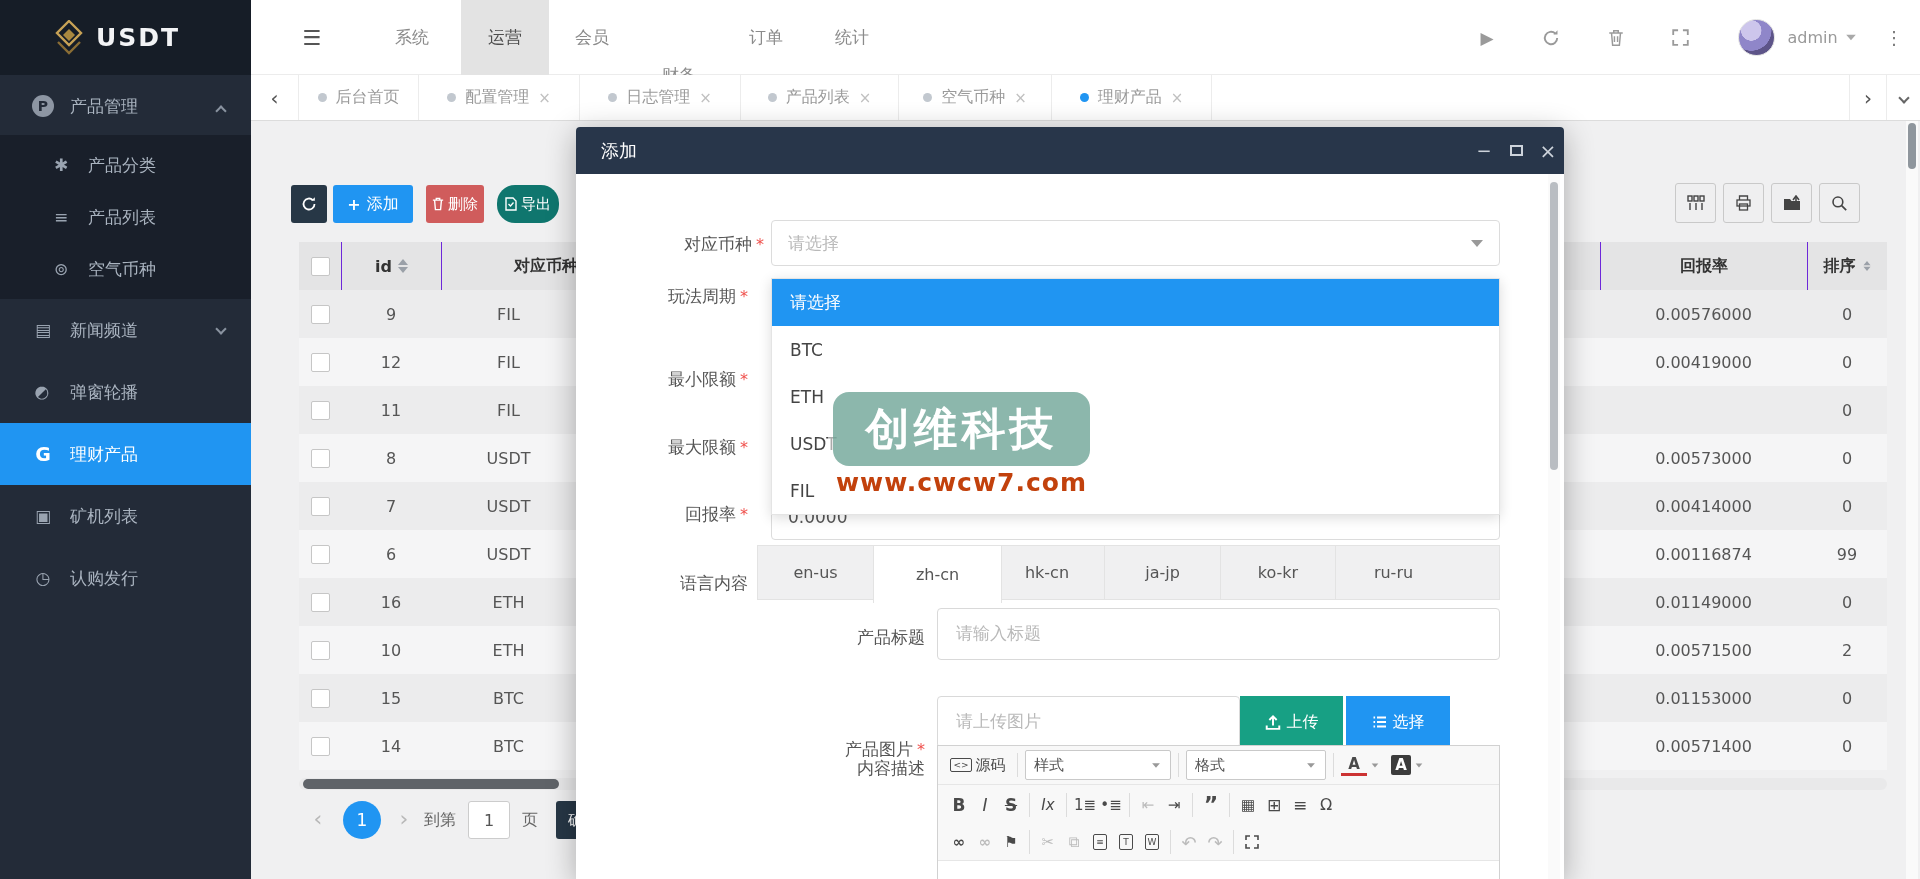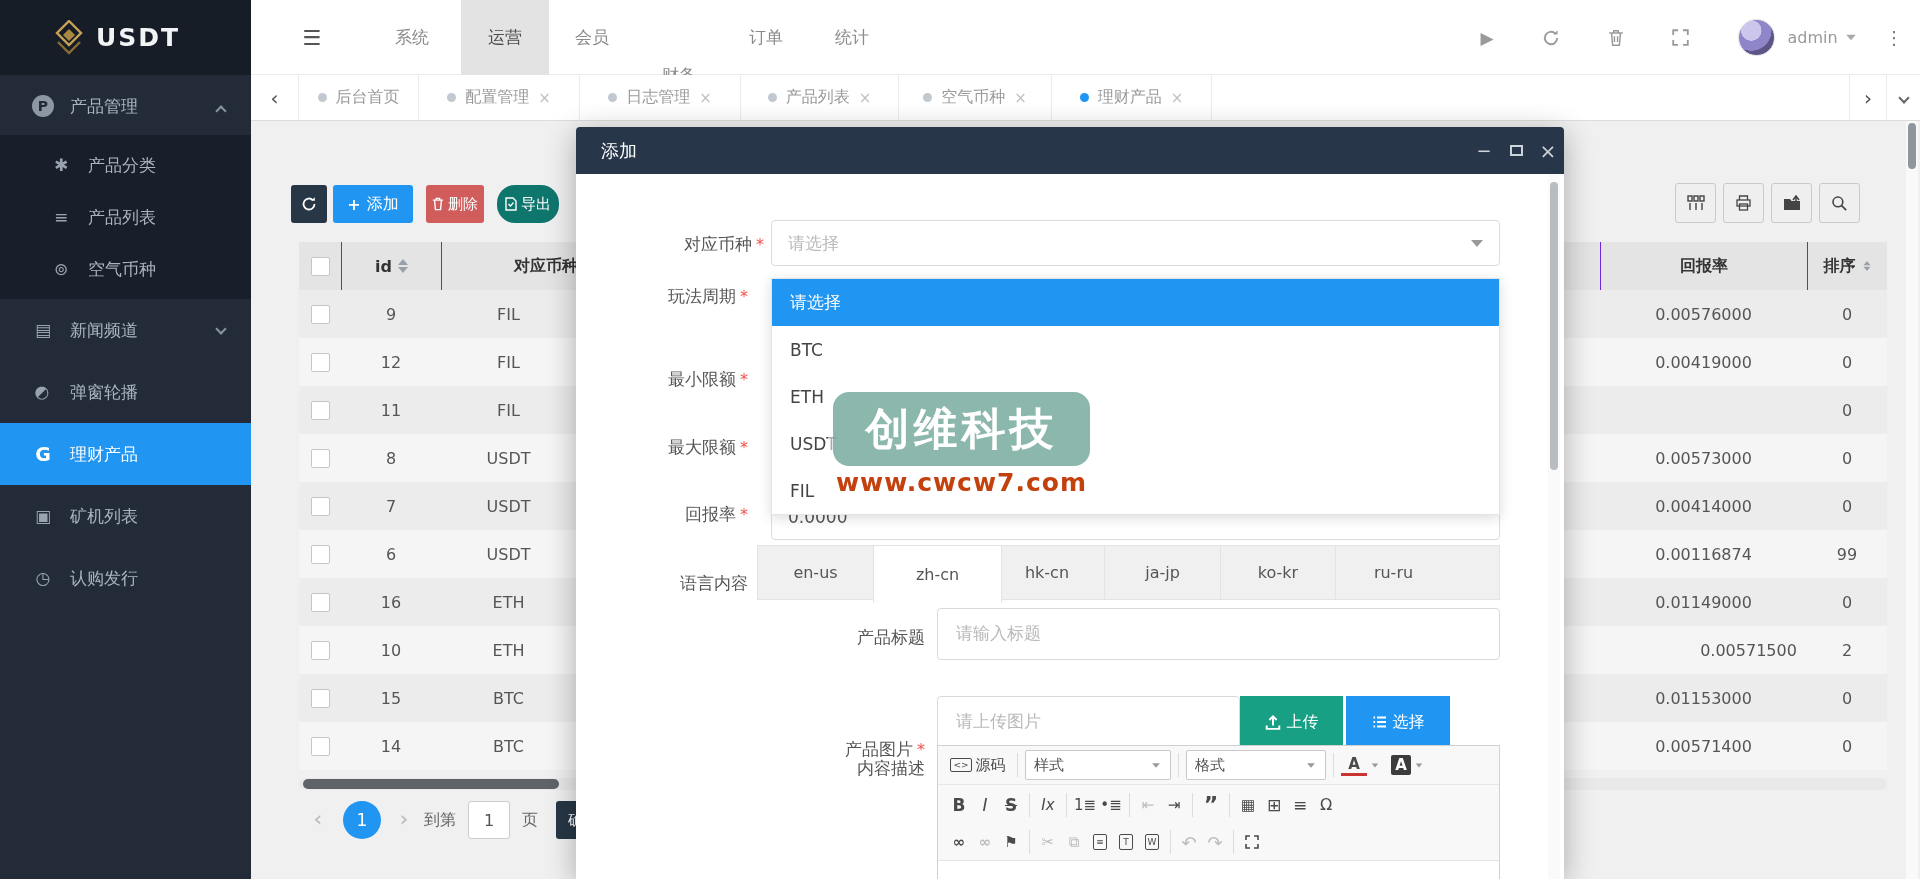--- a/index.html
+++ b/index.html
@@ -399,21 +399,21 @@
     <div class="cell" style="left:142px;width:135px;">ETH</div>
     <div class="cell" style="left:1301px;width:207px;">0.01149000</div>
     <div class="cell" style="left:1508px;width:80px;">0</div>
   </div>
   <div class="abs trow even" style="top:626px;">
     <div class="cell" style="left:0;width:42px;">
         <span class="cb"></span>
       </div>
     <div class="cell" style="left:42px;width:100px;">10</div>
     <div class="cell" style="left:142px;width:135px;">ETH</div>
-    <div class="cell" style="left:1346px;width:207px;">0.00571500</div>
+    <div class="cell" style="left:1301px;width:207px;">0.00571500</div>
     <div class="cell" style="left:1508px;width:80px;">2</div>
   </div>
   <div class="abs trow odd" style="top:674px;">
     <div class="cell" style="left:0;width:42px;">
         <span class="cb"></span>
       </div>
     <div class="cell" style="left:42px;width:100px;">15</div>
     <div class="cell" style="left:142px;width:135px;">BTC</div>
     <div class="cell" style="left:1301px;width:207px;">0.01153000</div>
     <div class="cell" style="left:1508px;width:80px;">0</div>

